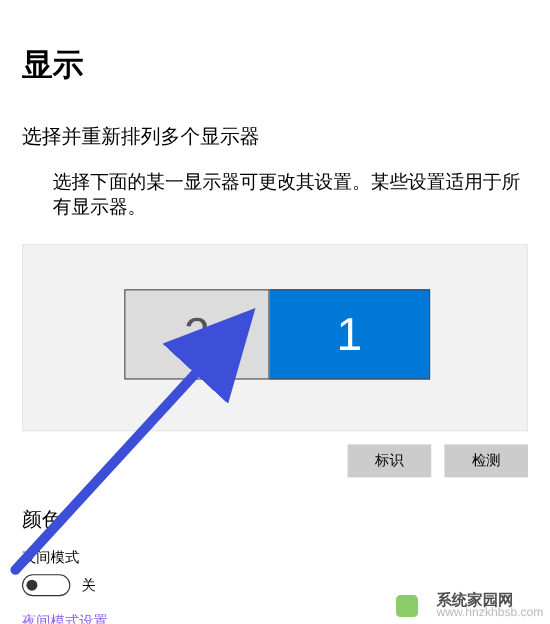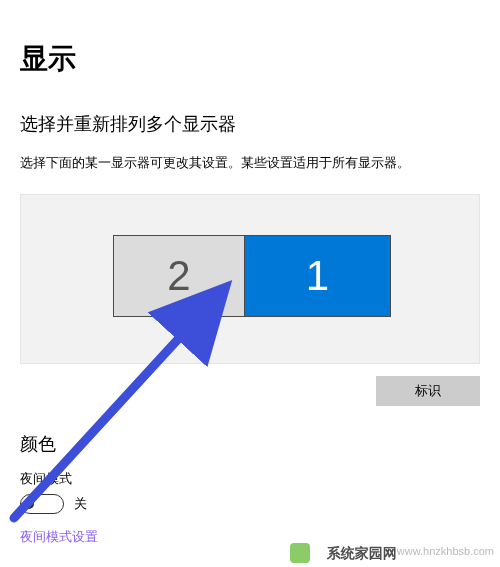--- a/index.html
+++ b/index.html
@@ -20,22 +20,23 @@
   .title {
     font-size: 28px;
     font-weight: 600;
     margin-bottom: 34px;
   }
   .subtitle {
     font-size: 18px;
     margin-bottom: 18px;
   }
   .description {
-    font-size: 13px;
+    font-size: 17px;
     margin-bottom: 22px;
+    margin-left: 28px;
   }
   .arrange-box {
     background: #f2f2f2;
     border: 1px solid #e5e5e5;
     height: 170px;
     position: relative;
     box-sizing: border-box;
     margin-bottom: 12px;
   }
   .monitors {
@@ -69,21 +70,21 @@
     display: flex;
     justify-content: flex-end;
     gap: 12px;
     margin-bottom: 26px;
   }
   .btn {
     background: #cccccc;
     border: none;
     font-size: 13px;
     padding: 6px 0;
-    width: 104px;
+    width: 76px;
     text-align: center;
     cursor: pointer;
     font-family: inherit;
   }
   .section-header {
     font-size: 18px;
     margin-bottom: 14px;
   }
   .toggle-label {
     font-size: 13px;
@@ -152,21 +153,21 @@
   .wm-text-cn {
     font-size: 14px;
     font-weight: 600;
     color: #222222;
   }
   .wm-text-en {
     font-size: 11px;
     color: #a9a9a9;
     line-height: 1;
   }
-  .wm-col { display:flex; flex-direction: row; line-height:1;margin-left:11px;}
+  .wm-col { display:flex; flex-direction: column; line-height:1;margin-left:11px;}
 </style>
 </head>
 <body>
 
 <div class="page">
   <div class="title">显示</div>
   <div class="subtitle">选择并重新排列多个显示器</div>
   <div class="description">选择下面的某一显示器可更改其设置。某些设置适用于所有显示器。</div>
 
   <div class="arrange-box">
@@ -175,20 +176,21 @@
         <span>2</span>
       </div>
       <div class="monitor monitor-primary">
         <span>1</span>
       </div>
     </div>
   </div>
 
   <div class="action-row">
     <button class="btn">标识</button>
+    <button class="btn">检测</button>
   </div>
 
   <div class="section-header">颜色</div>
   <div class="toggle-label">夜间模式</div>
   <div class="toggle-row">
     <div class="toggle">
       <div class="toggle-knob"></div>
     </div>
     <span class="toggle-state">关</span>
   </div>

